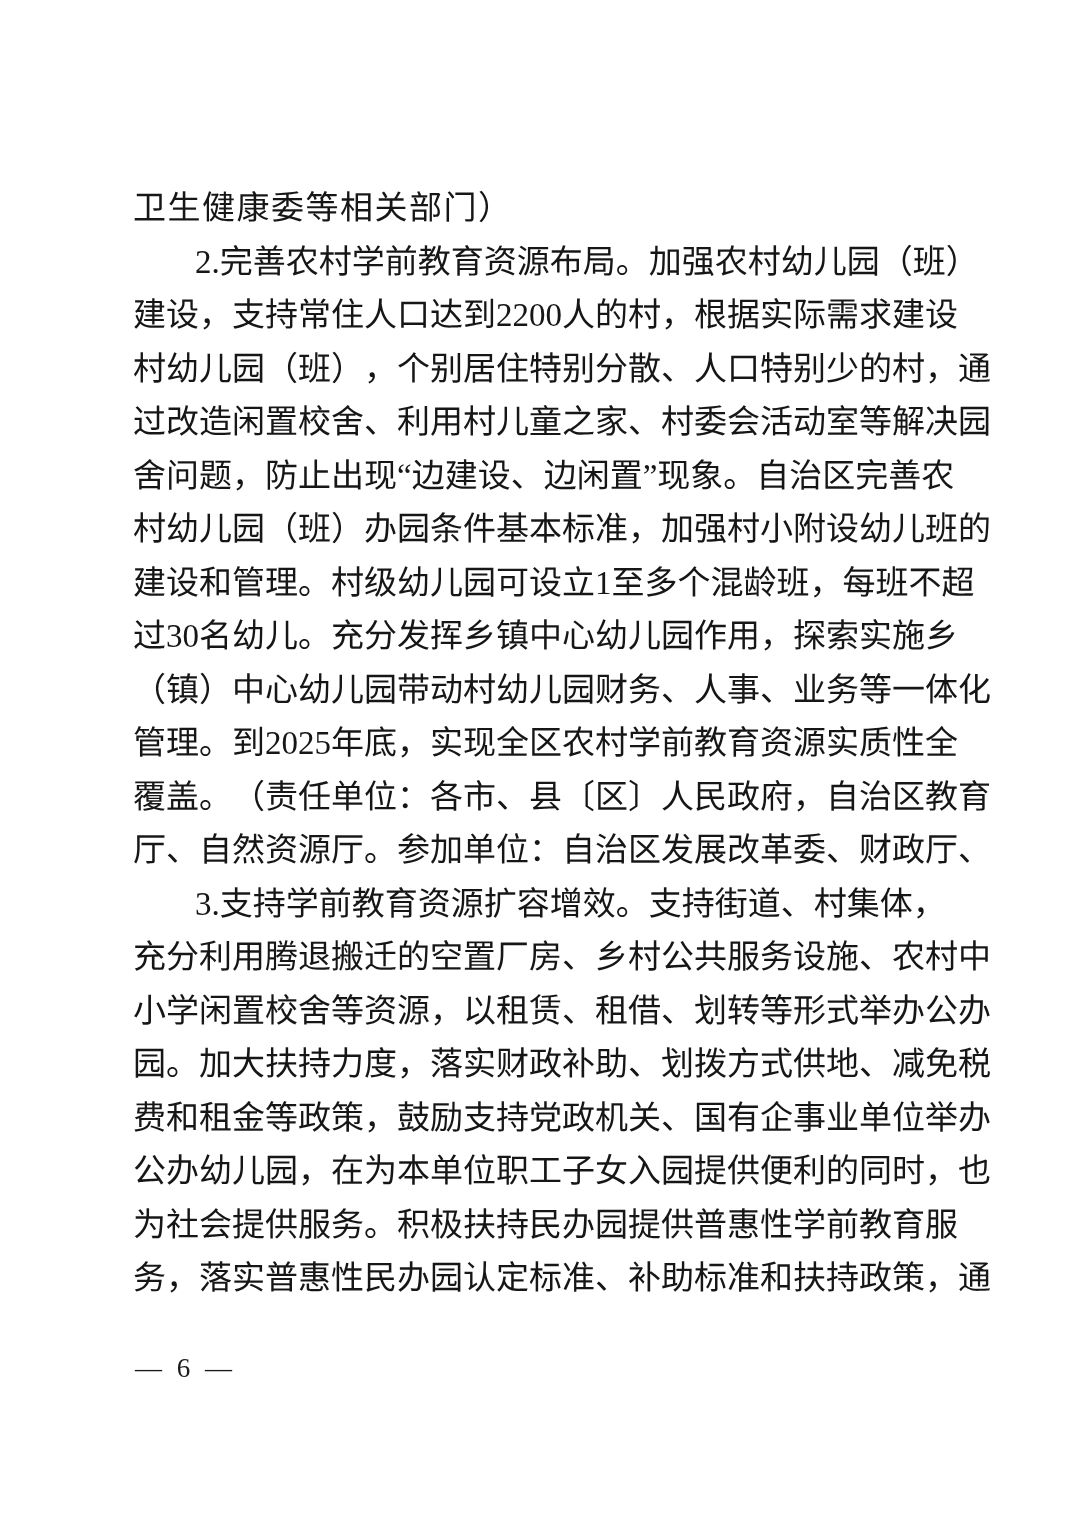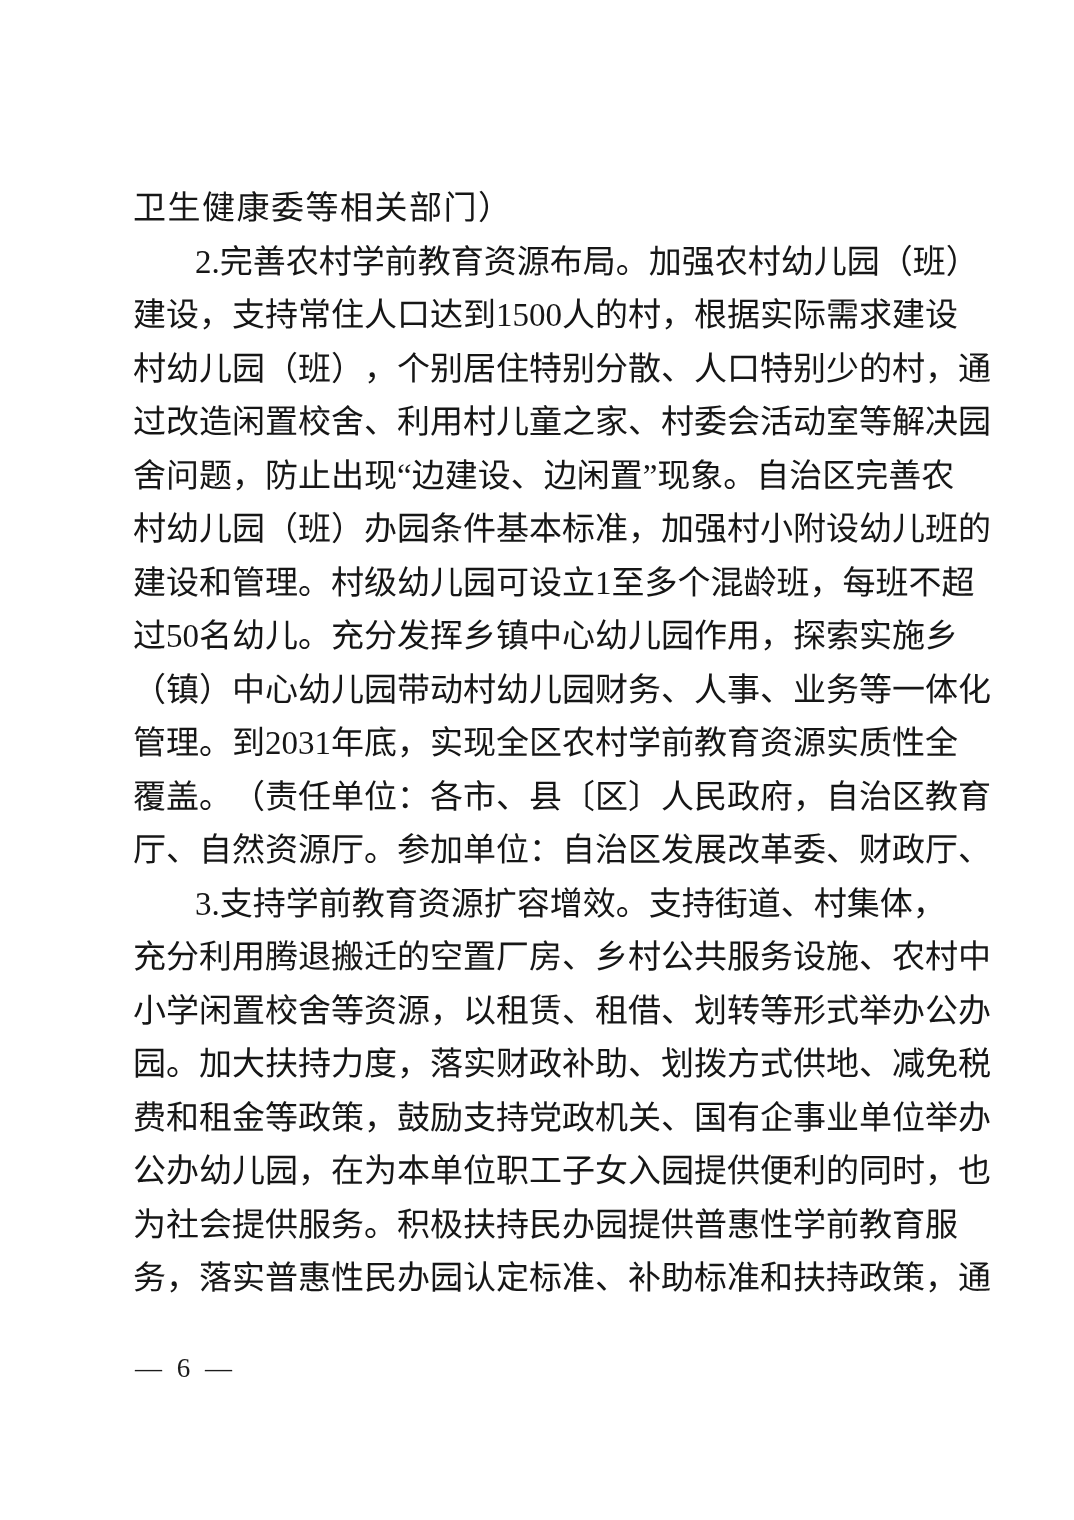--- a/index.html
+++ b/index.html
@@ -83,21 +83,21 @@
         <span>设</span>
         <span>，</span>
         <span>支</span>
         <span>持</span>
         <span>常</span>
         <span>住</span>
         <span>人</span>
         <span>口</span>
         <span>达</span>
         <span>到</span>
-        <span>1500</span>
+        <span>2200</span>
         <span>人</span>
         <span>的</span>
         <span>村</span>
         <span>，</span>
         <span>根</span>
         <span>据</span>
         <span>实</span>
         <span>际</span>
         <span>需</span>
         <span>求</span>
@@ -239,21 +239,21 @@
         <span>龄</span>
         <span>班</span>
         <span>，</span>
         <span>每</span>
         <span>班</span>
         <span>不</span>
         <span>超</span>
       </div>
       <div class="line justify">
         <span>过</span>
-        <span>50</span>
+        <span>30</span>
         <span>名</span>
         <span>幼</span>
         <span>儿</span>
         <span>。</span>
         <span>充</span>
         <span>分</span>
         <span>发</span>
         <span>挥</span>
         <span>乡</span>
         <span>镇</span>
@@ -297,21 +297,21 @@
         <span>等</span>
         <span>一</span>
         <span>体</span>
         <span>化</span>
       </div>
       <div class="line justify">
         <span>管</span>
         <span>理</span>
         <span>。</span>
         <span>到</span>
-        <span>2031</span>
+        <span>2025</span>
         <span>年</span>
         <span>底</span>
         <span>，</span>
         <span>实</span>
         <span>现</span>
         <span>全</span>
         <span>区</span>
         <span>农</span>
         <span>村</span>
         <span>学</span>

